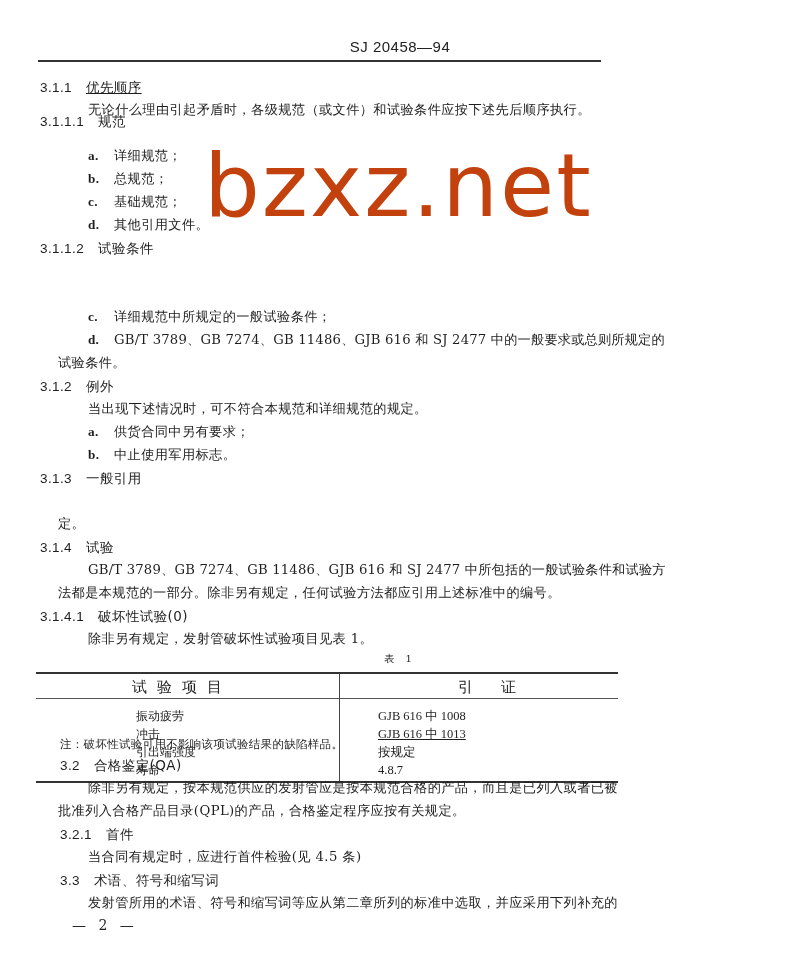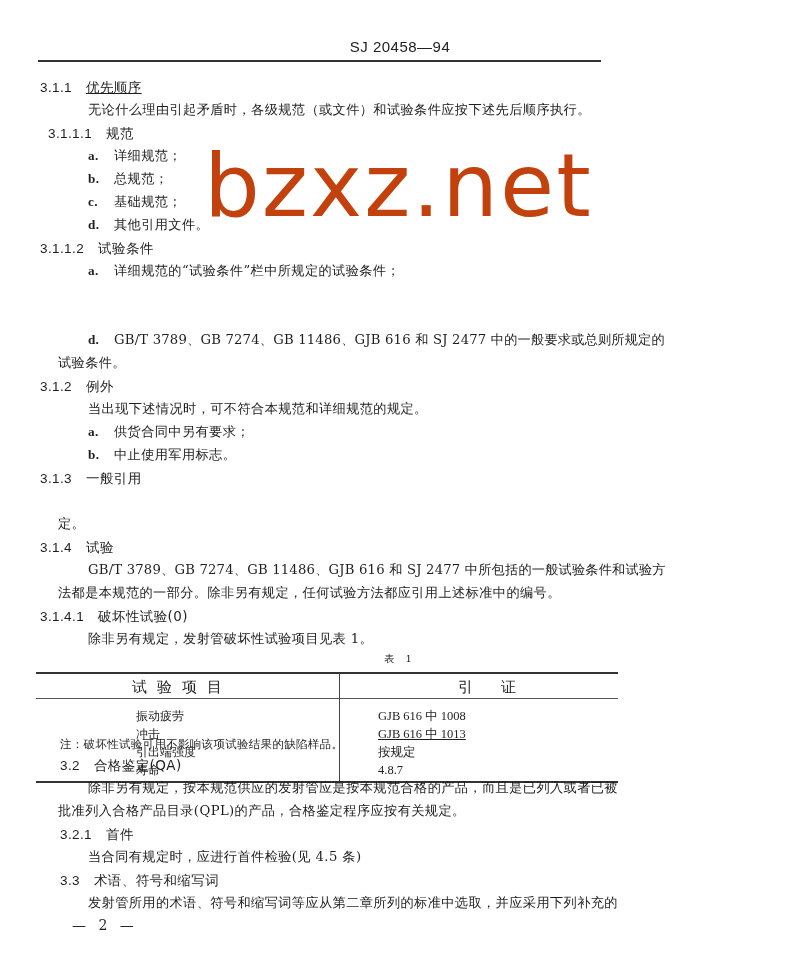--- a/index.html
+++ b/index.html
@@ -62,32 +62,32 @@
   <div class="header">SJ 20458—94</div>
   <div class="header-rule" style="width:563px;"></div>
 
   <div class="watermark">bzxz.net</div>
 
   <div class="line h" style="left:40px; top:78px;text-decoration:underline;">
     <span class="num">3.1.1</span><span>优先顺序</span>
   </div>
   <div class="line" style="left:88px; top:101px;">无论什么理由引起矛盾时，各级规范（或文件）和试验条件应按下述先后顺序执行。</div>
 
-  <div class="line h" style="left:40px; top:124px;margin-left:8px;">
+  <div class="line h" style="left:40px; top:112px;">
     <span class="num">3.1.1.1</span><span>规范</span>
   </div>
   <div class="line" style="left:88px; top:147px;"><span class="li-label">a.</span><span>详细规范；</span></div>
   <div class="line" style="left:88px; top:170px;"><span class="li-label">b.</span><span>总规范；</span></div>
   <div class="line" style="left:88px; top:193px;"><span class="li-label">c.</span><span>基础规范；</span></div>
   <div class="line" style="left:88px; top:216px;"><span class="li-label">d.</span><span>其他引用文件。</span></div>
 
   <div class="line h" style="left:40px; top:239px;">
     <span class="num">3.1.1.2</span><span>试验条件</span>
   </div>
-  <div class="line" style="left:88px; top:262px;"><span class="li-label">a.</span><span>详细规范的“试验条件”栏中所规定的试验条件；</span></div>
+  <div class="line" style="left:88px; top:308px;"><span class="li-label">c.</span><span>详细规范中所规定的一般试验条件；</span></div>
   <div class="line" style="left:88px; top:331px; letter-spacing:0.2px;"><span class="li-label">d.</span><span>GB/T 3789、GB 7274、GB 11486、GJB 616 和 SJ 2477 中的一般要求或总则所规定的</span></div>
   <div class="line" style="left:58px; top:354px;">试验条件。</div>
 
   <div class="line h" style="left:40px; top:377px;">
     <span class="num">3.1.2</span><span>例外</span>
   </div>
   <div class="line" style="left:88px; top:400px;">当出现下述情况时，可不符合本规范和详细规范的规定。</div>
   <div class="line" style="left:88px; top:423px;"><span class="li-label">a.</span><span>供货合同中另有要求；</span></div>
   <div class="line" style="left:88px; top:446px;"><span class="li-label">b.</span><span>中止使用军用标志。</span></div>
 

